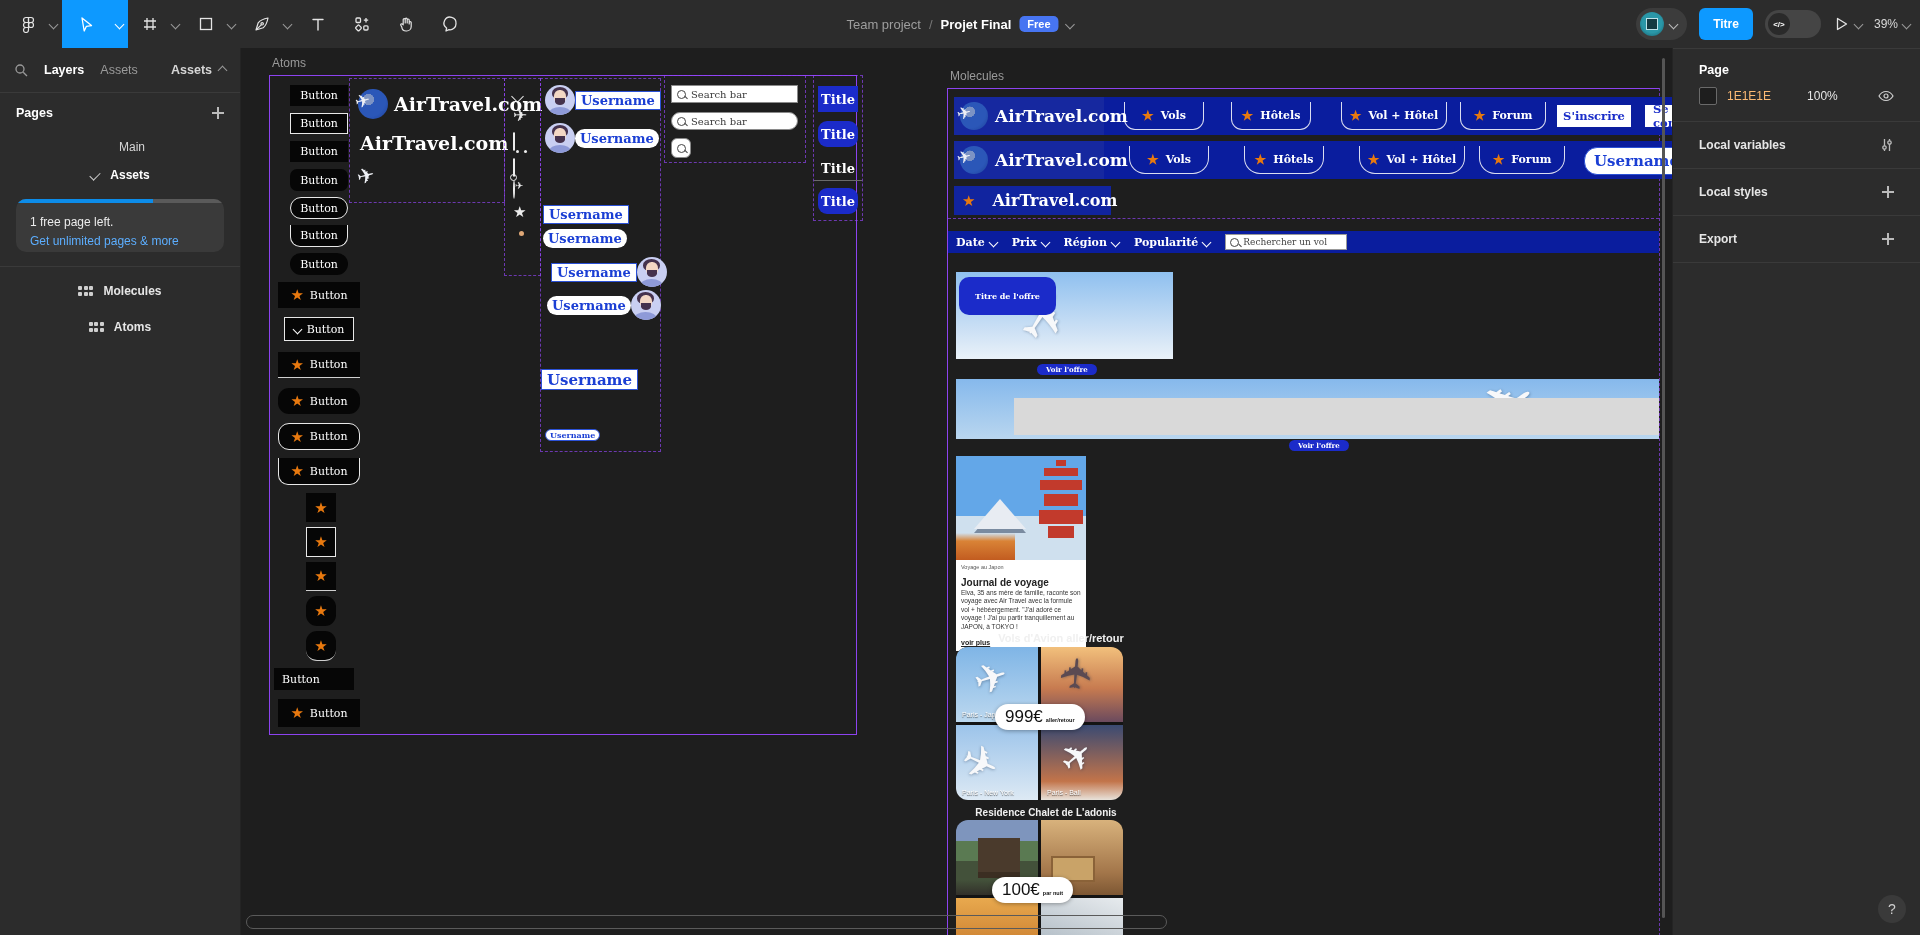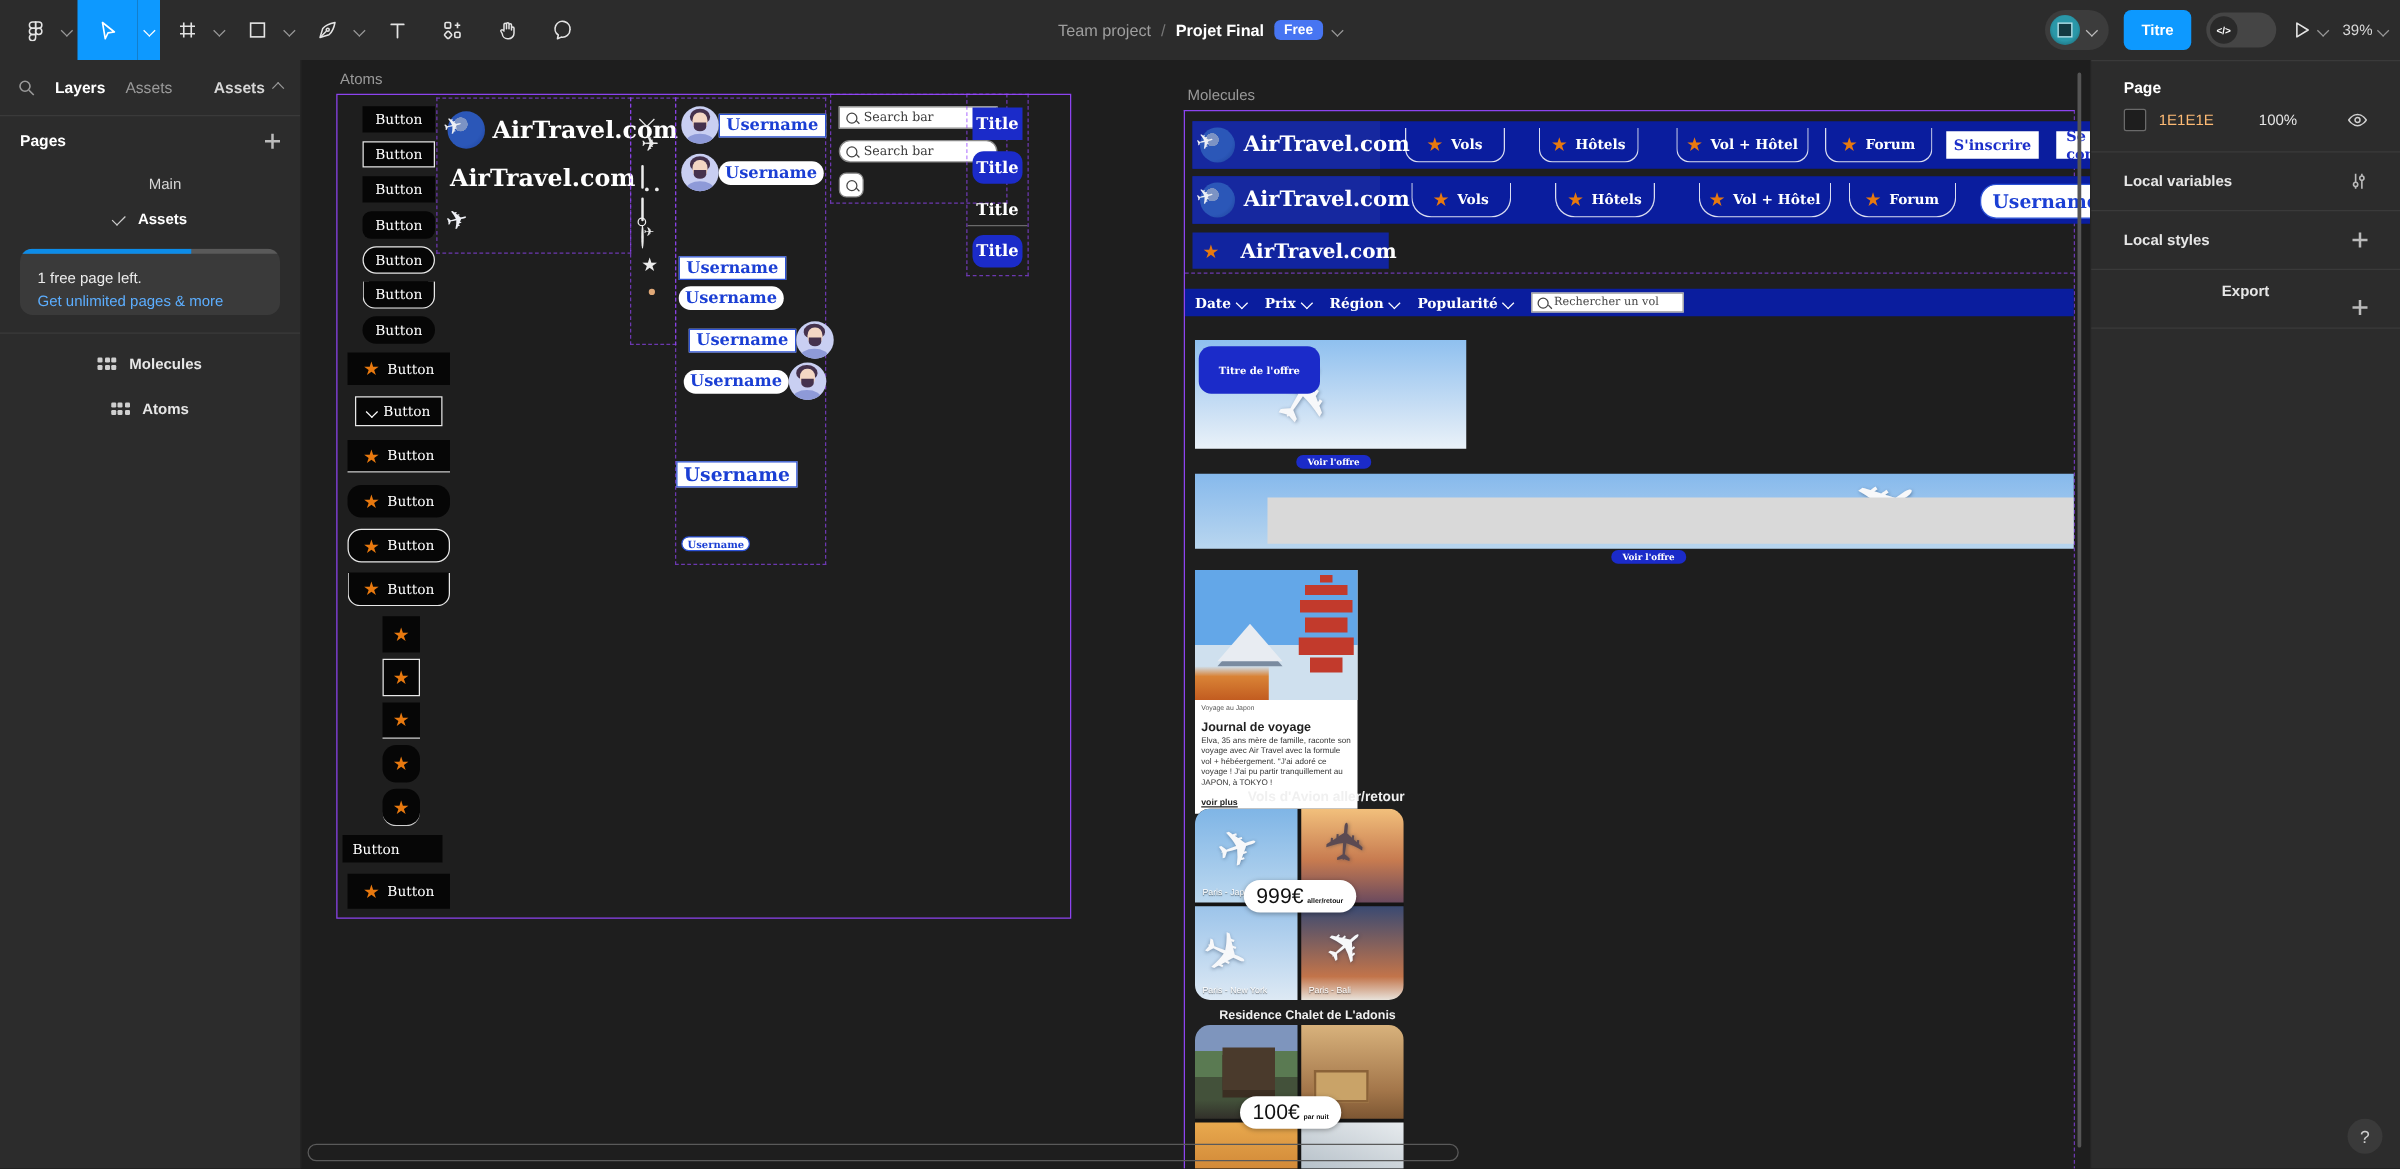--- a/index.html
+++ b/index.html
@@ -319,21 +319,21 @@
       </svg>
     </div>
     <div class="pdivider"></div>
 
     <div class="prow" style="height:46px;padding:0 26px;color:#e6e6e6;font-weight:600;">
       <span>Local styles</span>
       <span class="plus" style="margin-left:auto;"></span>
     </div>
     <div class="pdivider"></div>
 
-    <div class="prow" style="height:46px;padding:0 26px;color:#e6e6e6;font-weight:600;flex-direction:column;">
+    <div class="prow" style="height:46px;padding:0 26px;color:#e6e6e6;font-weight:600;">
       <span>Export</span>
       <span class="plus" style="margin-left:auto;"></span>
     </div>
     <div class="pdivider"></div>
 
     <div class="help-btn">?</div>
   </div>
 
   <div class="canvas">
 
@@ -491,21 +491,21 @@
         </div>
         <div class="sbar" style="left:6px;top:36px;width:127px;border-radius:10px;">
           <span class="mag"></span>
           <span>Search bar</span>
         </div>
         <div class="sbar" style="left:6px;top:62px;width:20px;height:20px;border-radius:6px;justify-content:center;padding:0;">
           <span class="mag"></span>
         </div>
       </div>
 
-      <div class="subframe" style="left:503px;top:-1px;width:48px;height:144px;">
+      <div class="subframe" style="left:543px;top:-1px;width:48px;height:144px;">
         <div class="tchip" style="left:4px;top:10px;">
             <span>Title</span>
           </div>
         <div class="tchip" style="left:4px;top:45px;border-radius:9px;">
             <span>Title</span>
           </div>
         <div class="tchip" style="left:4px;top:79px;background:transparent;">
             <span>Title</span>
           </div>
         <div class="abs" style="left:0;top:104px;width:48px;height:1px;background:#6a6a6a;"></div>

